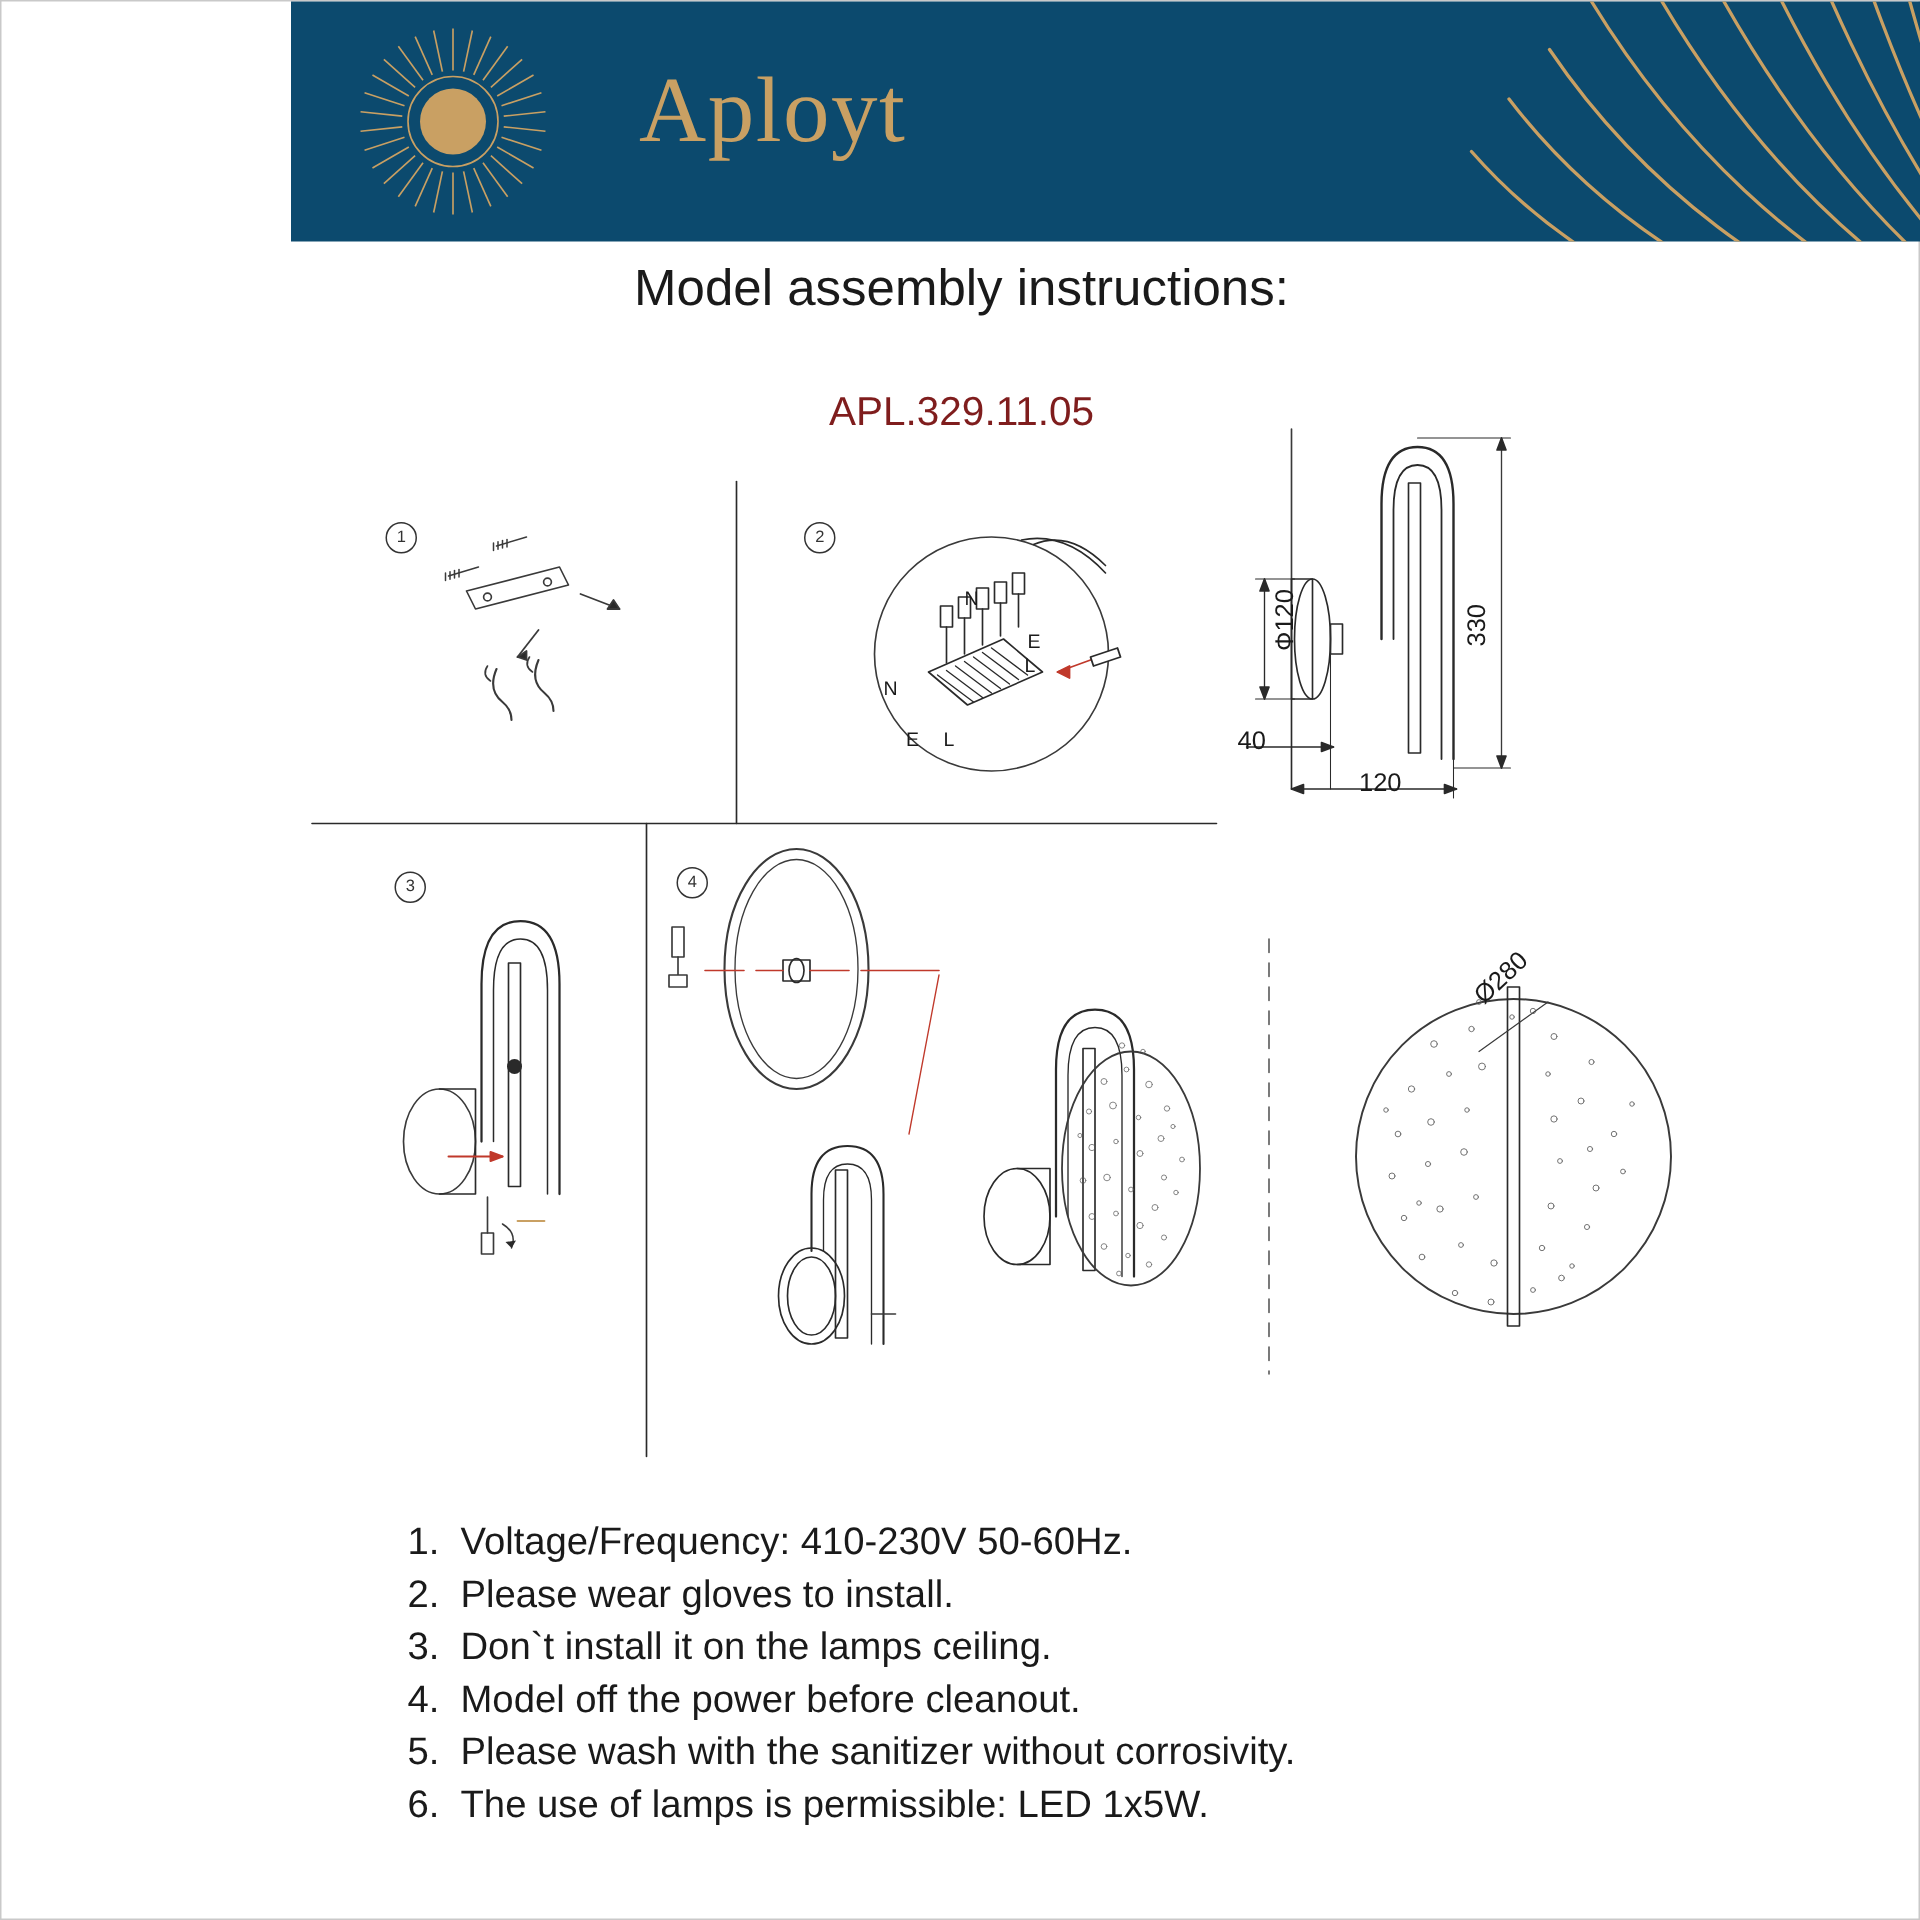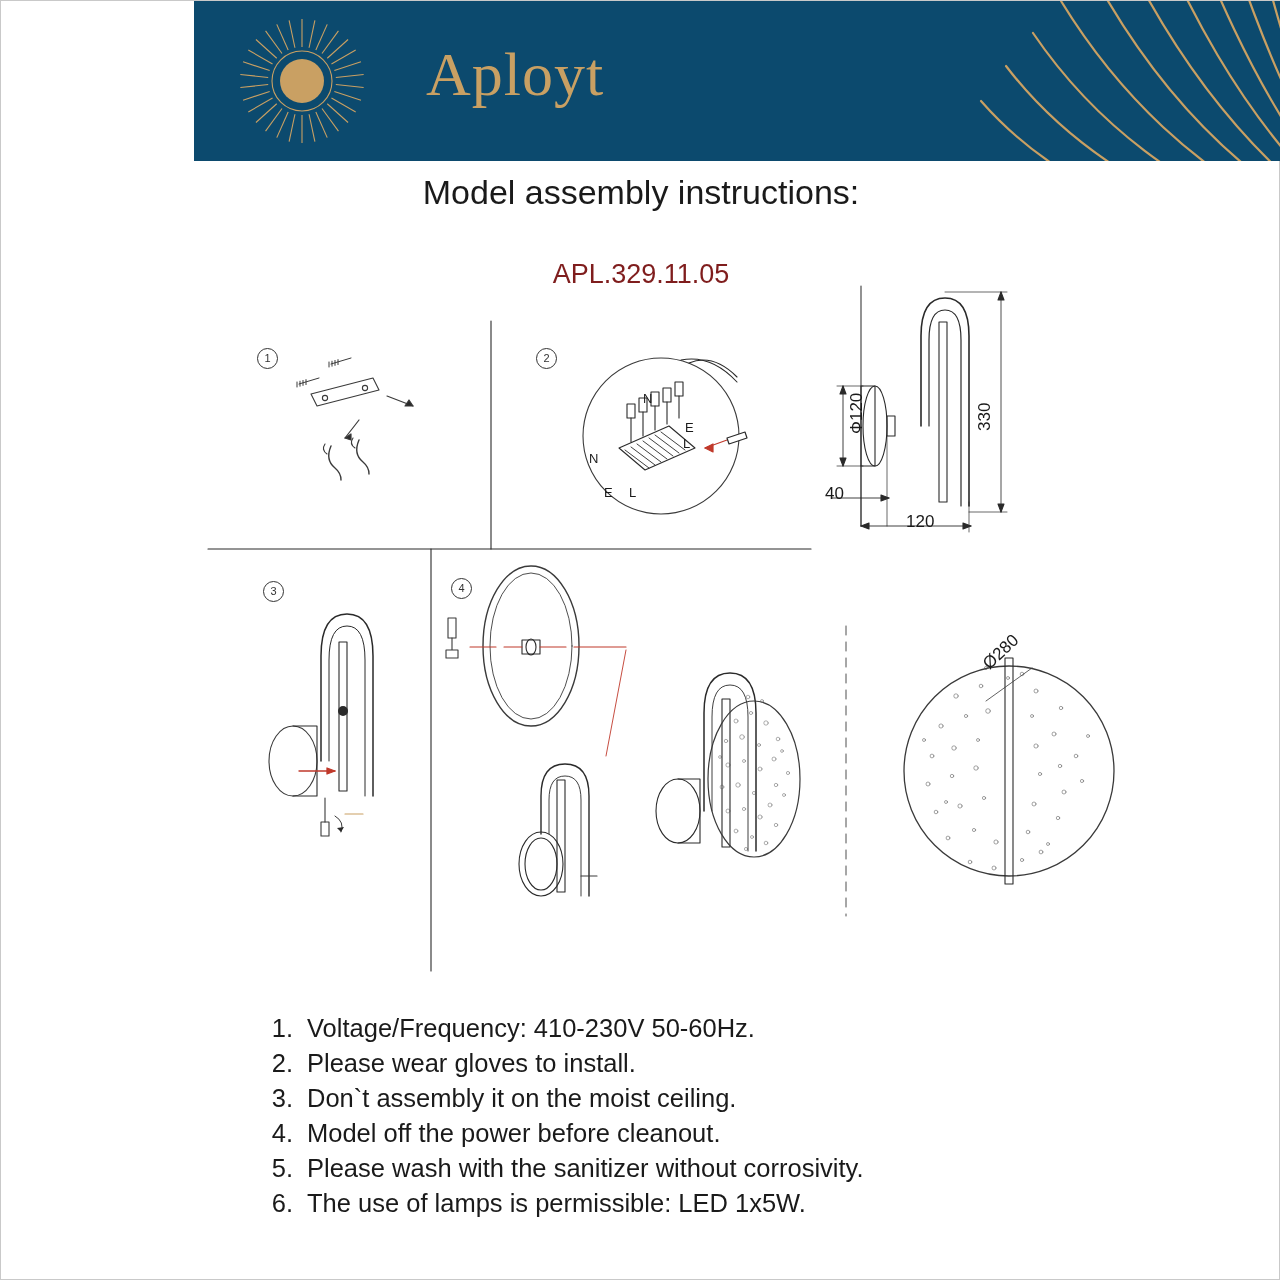--- a/index.html
+++ b/index.html
@@ -501,21 +501,21 @@
     <div class="note-row">
       <span class="note-num">1.</span>
       <span class="note-text">Voltage/Frequency: 410-230V 50-60Hz.</span>
     </div>
     <div class="note-row">
       <span class="note-num">2.</span>
       <span class="note-text">Please wear gloves to install.</span>
     </div>
     <div class="note-row">
       <span class="note-num">3.</span>
-      <span class="note-text">Don`t assembly it on the moist ceiling.</span>
+      <span class="note-text">Don`t install it on the lamps ceiling.</span>
     </div>
     <div class="note-row">
       <span class="note-num">4.</span>
       <span class="note-text">Model off the power before cleanout.</span>
     </div>
     <div class="note-row">
       <span class="note-num">5.</span>
       <span class="note-text">Please wash with the sanitizer without corrosivity.</span>
     </div>
     <div class="note-row">

